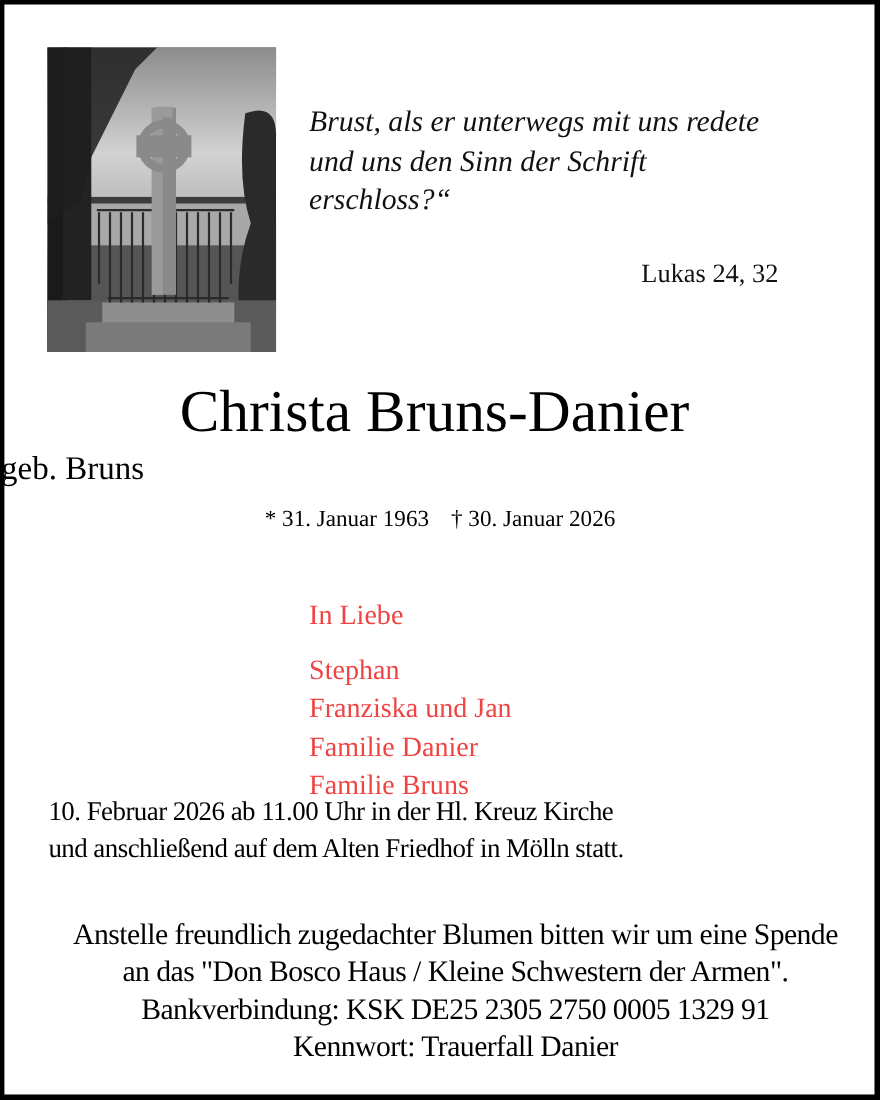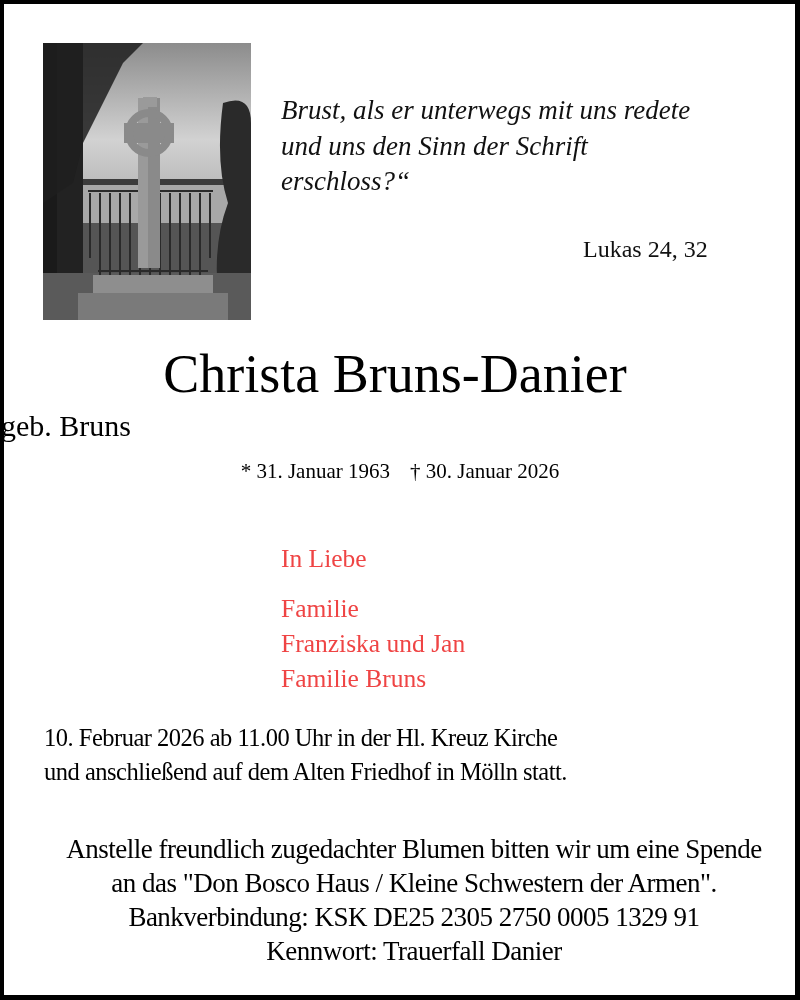--- a/index.html
+++ b/index.html
@@ -122,22 +122,23 @@
 <div class="quote-ref">Lukas 24, 32</div>
 
 <div class="name">Christa Bruns-Danier</div>
 <div class="maiden">geb. Bruns</div>
 <div class="dates">
   <span>* 31. Januar 1963</span><span class="gap"></span><span>† 30. Januar 2026</span>
 </div>
 
 <div class="mourners">
   <div class="intro">In Liebe</div>
-  <div>Familie</div>
+  <div>Stephan</div>
   <div>Franziska und Jan</div>
+  <div>Familie Danier</div>
   <div>Familie Bruns</div>
 </div>
 
 <div class="service">
   <div class="line">10. Februar 2026 ab 11.00 Uhr in der Hl. Kreuz Kirche</div>
   <div class="line">und anschließend auf dem Alten Friedhof in Mölln statt.</div>
 </div>
 
 <div class="donation">
   <div class="line">Anstelle freundlich zugedachter Blumen bitten wir um eine Spende</div>

